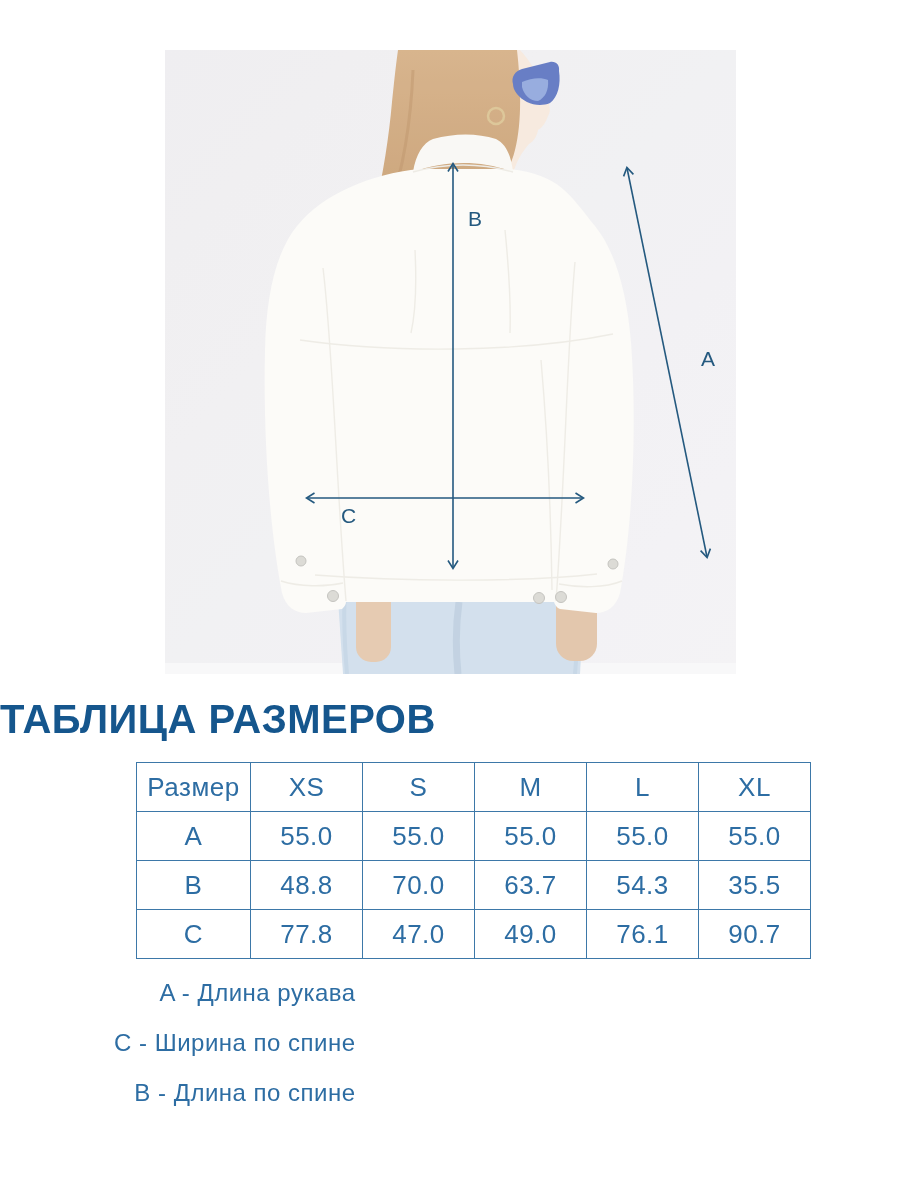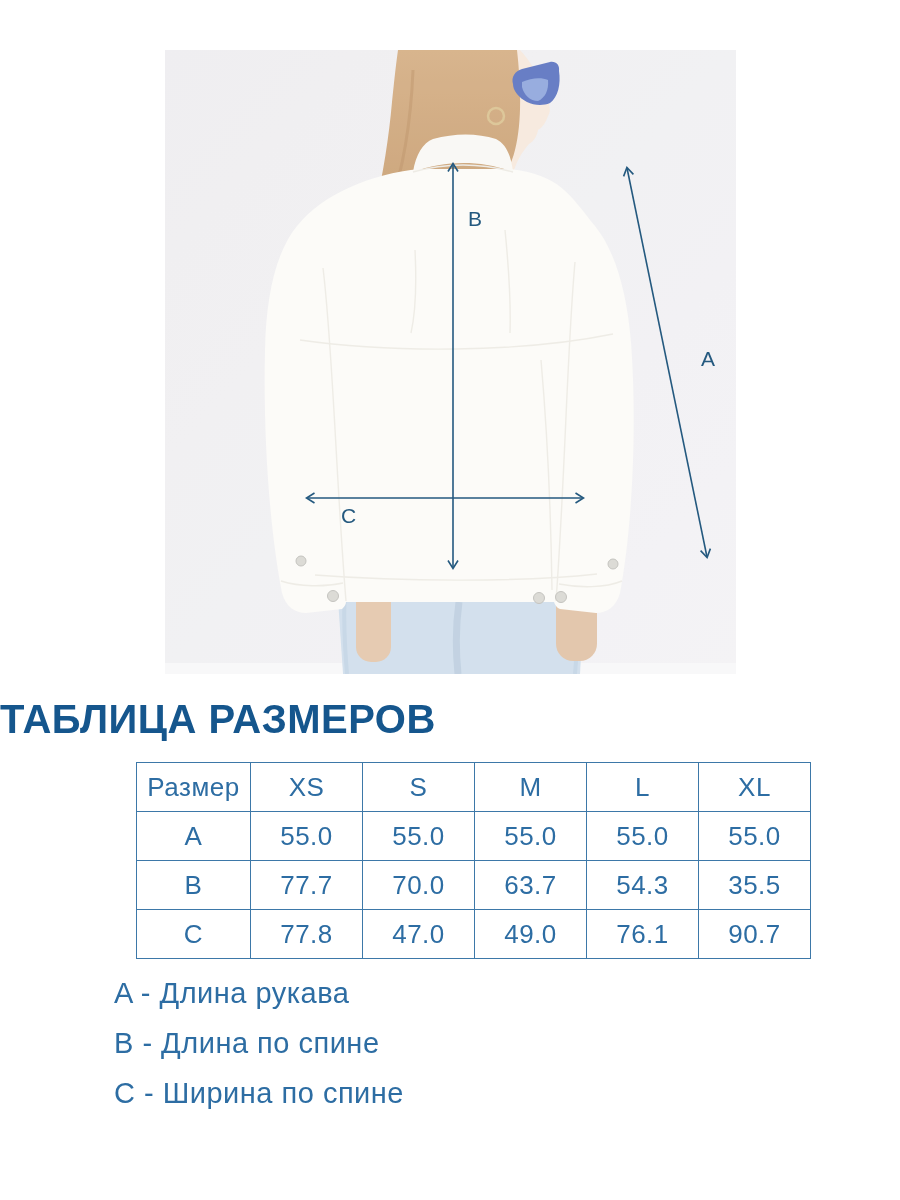--- a/index.html
+++ b/index.html
@@ -20,21 +20,21 @@
     position:absolute;left:113px;top:762px;width:674px;
     border-collapse:collapse;table-layout:fixed;margin-left:23px;
   }
   table.size-table td,table.size-table th{
     height:48px;padding:0;border:1px solid #3d78a8;
     text-align:center;vertical-align:middle;
     color:#2d6da3;font-size:26px;font-weight:400;letter-spacing:.5px;
   }
   .legend{
     position:absolute;left:114px;top:981px;
-    color:#2d6da3;font-size:29px;letter-spacing:.5px;
+    color:#2d6da3;font-size:24px;letter-spacing:.5px;text-align:right;
   }
   .legend-item{height:24px;line-height:24px;margin-bottom:26px;}
   .measure-label{
     font-family:"Liberation Sans",sans-serif;font-size:21px;font-weight:400;
     fill:#24597f;letter-spacing:1px;
   }
   .measure-line{stroke:#24597f;stroke-width:1.6;fill:none;}
 </style>
 </head>
 <body>
@@ -161,36 +161,36 @@
       <tr>
         <td>A</td>
         <td>55.0</td>
         <td>55.0</td>
         <td>55.0</td>
         <td>55.0</td>
         <td>55.0</td>
       </tr>
       <tr>
         <td>B</td>
-        <td>77.7</td>
+        <td>48.8</td>
         <td>70.0</td>
         <td>63.7</td>
         <td>54.3</td>
         <td>35.5</td>
       </tr>
       <tr>
         <td>C</td>
         <td>77.8</td>
         <td>47.0</td>
         <td>49.0</td>
         <td>76.1</td>
         <td>90.7</td>
       </tr>
     </tbody>
   </table>
 
   <div class="legend">
     <div class="legend-item">A - Длина рукава</div>
+    <div class="legend-item">C - Ширина по спине</div>
     <div class="legend-item">B - Длина по спине</div>
-    <div class="legend-item">C - Ширина по спине</div>
   </div>
 
 </div>
 
 </body></html>

